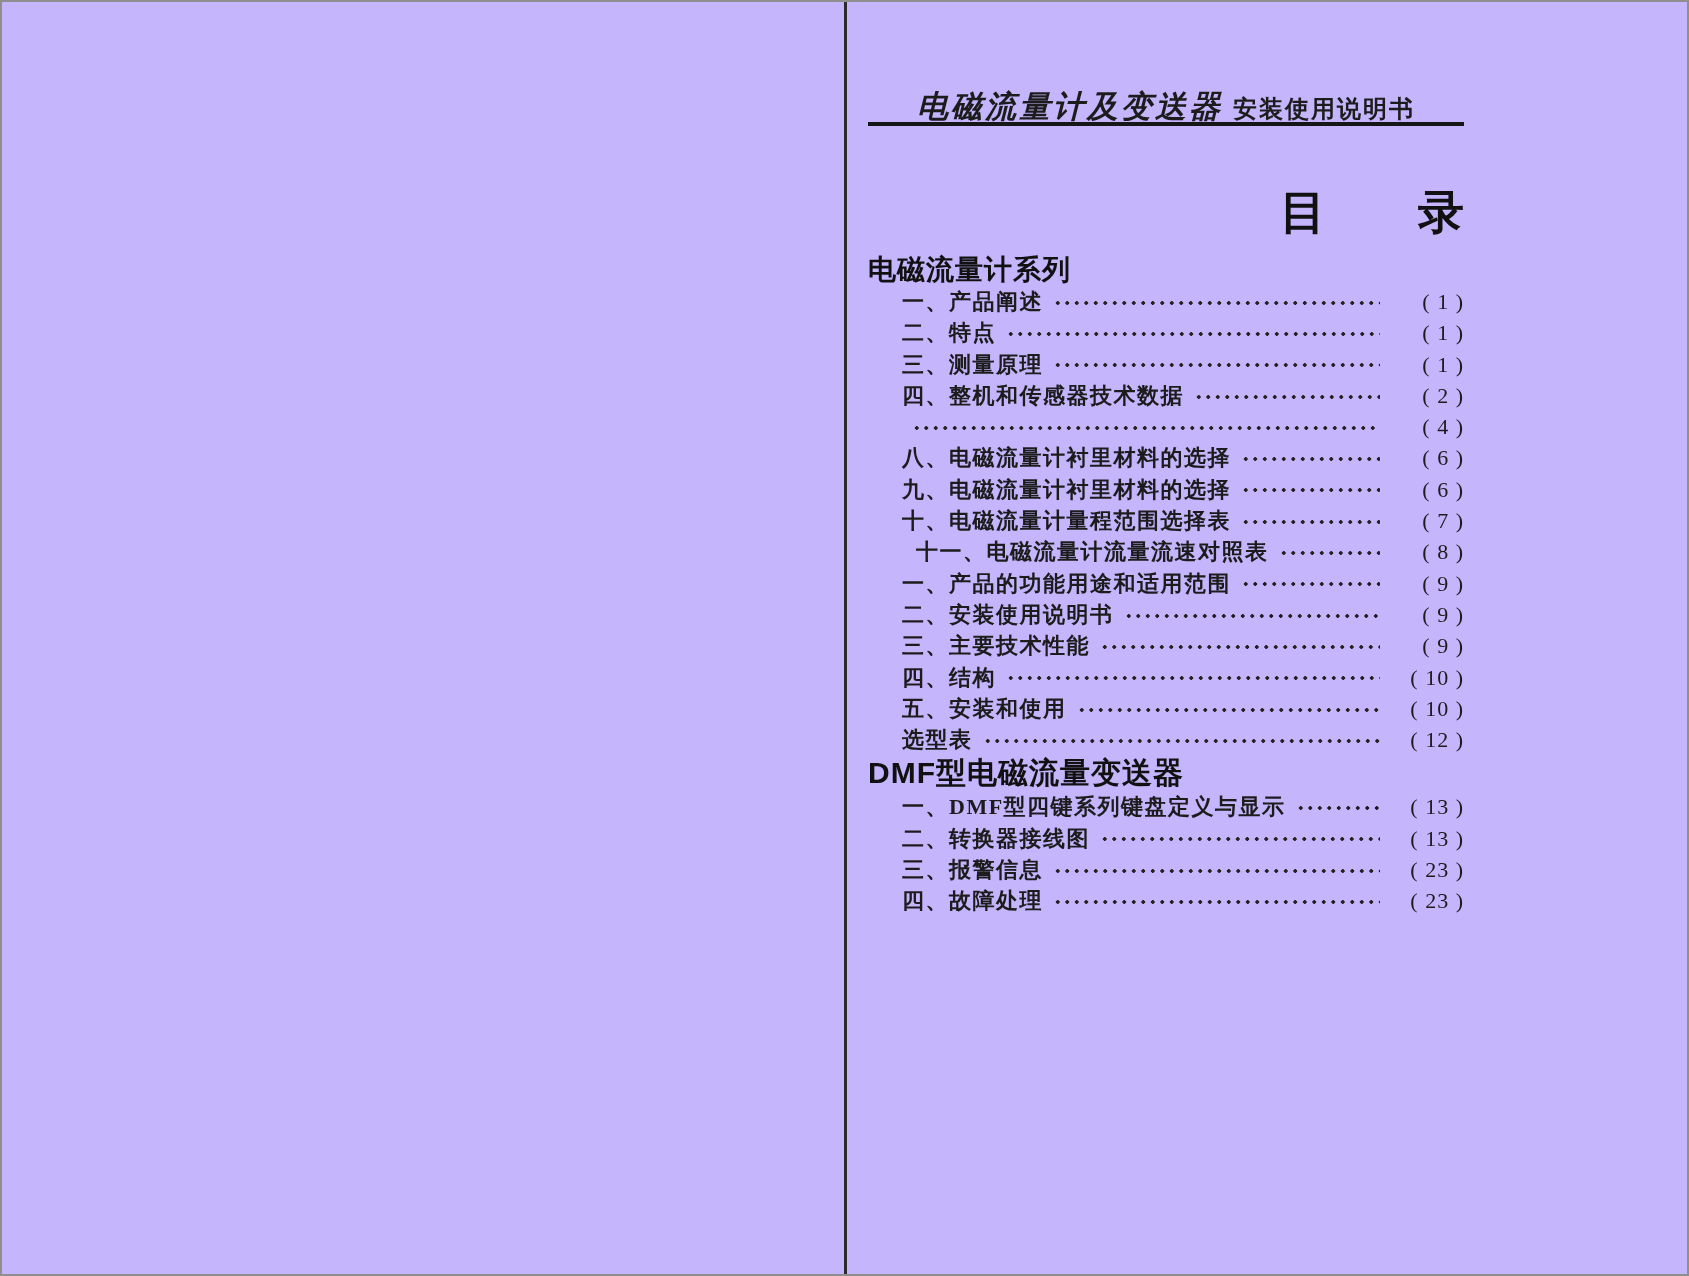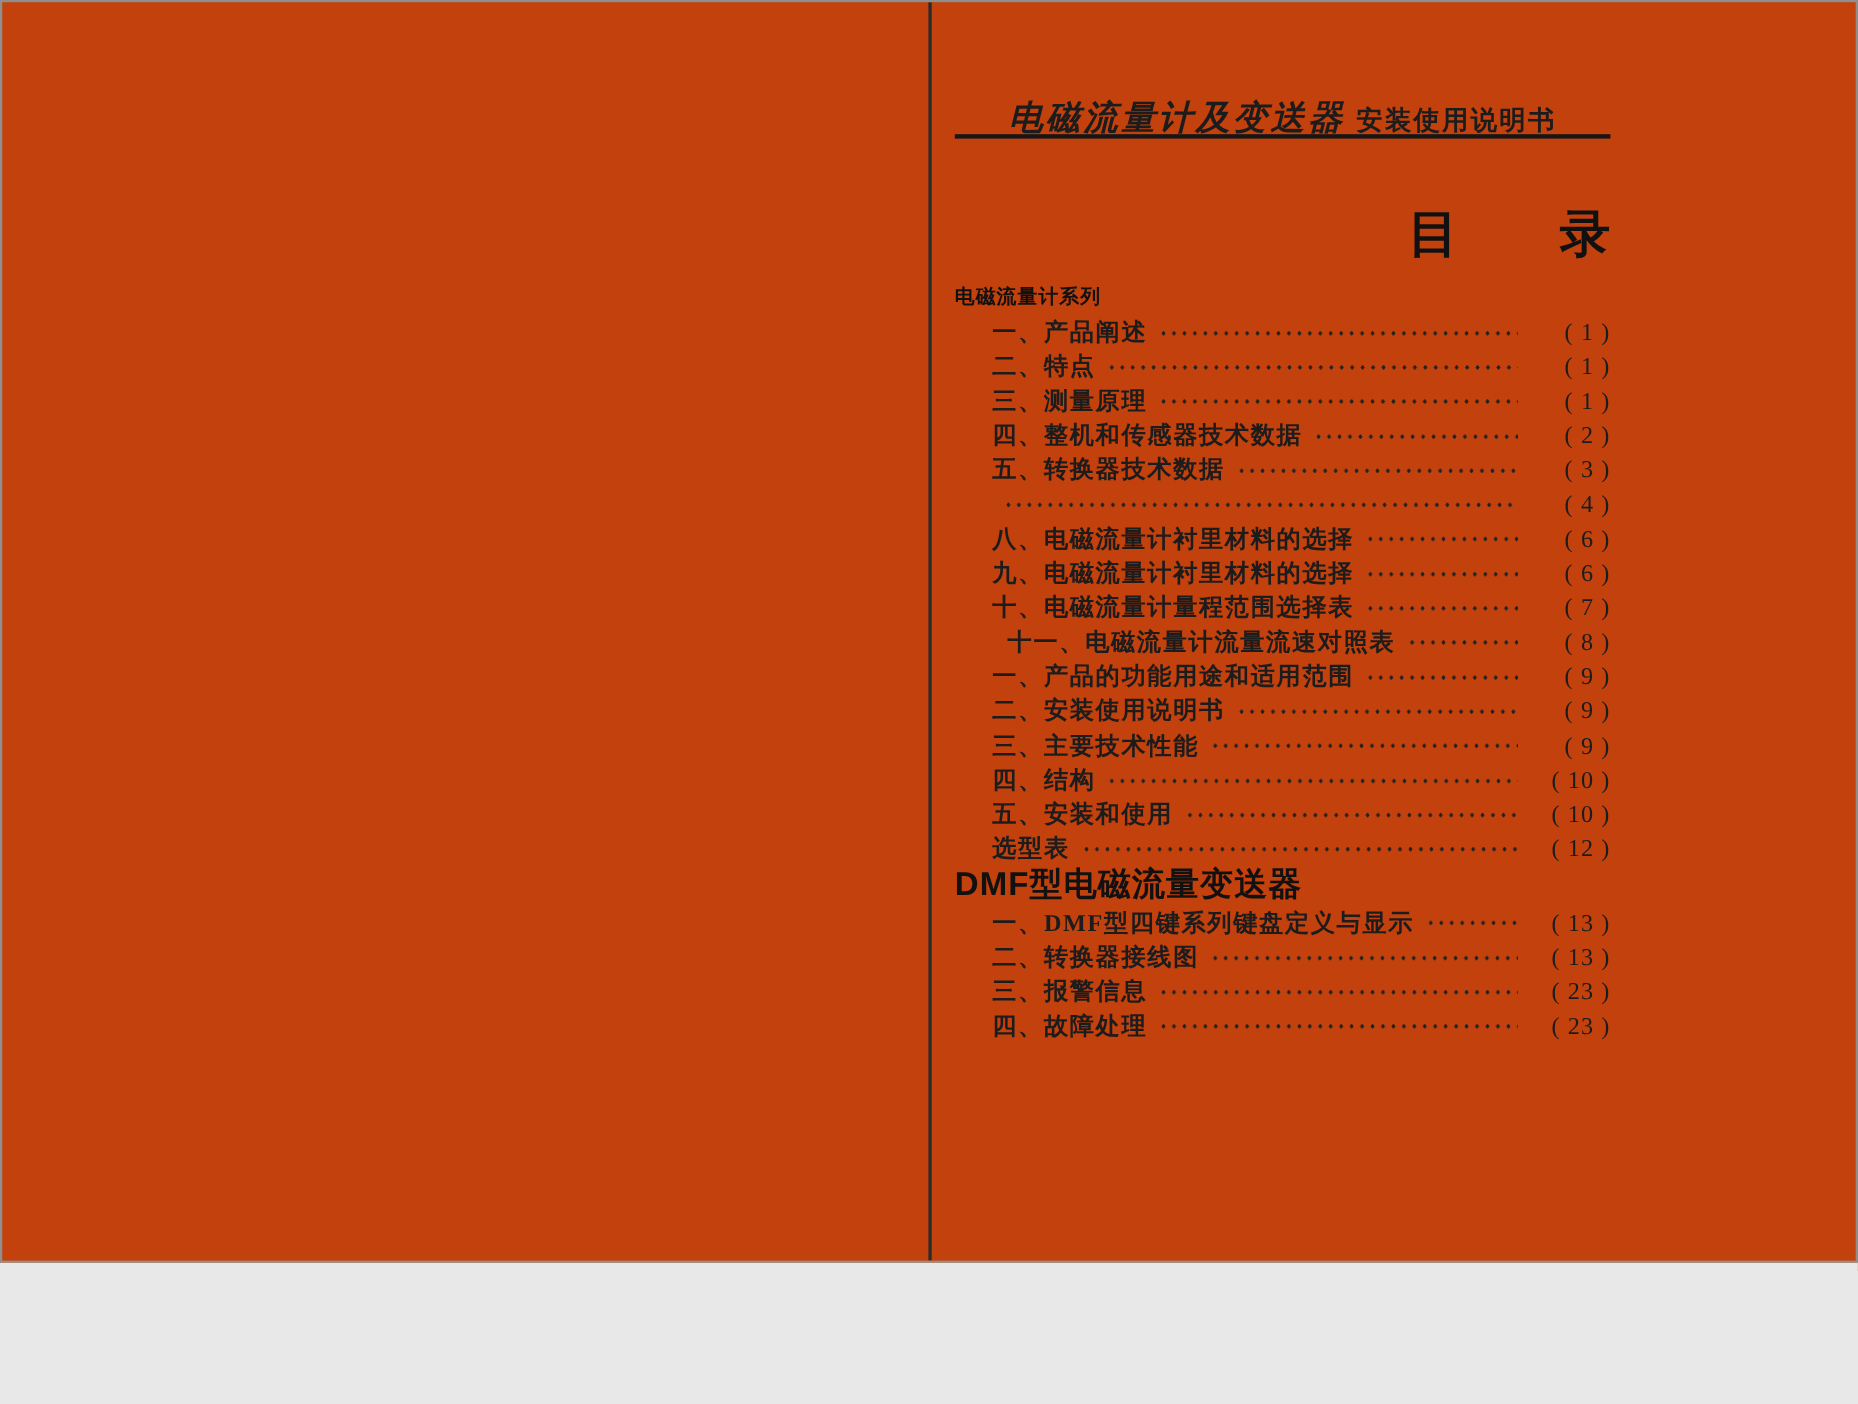--- a/index.html
+++ b/index.html
@@ -1,19 +1,19 @@
 <!DOCTYPE html>
 <html lang="zh"><head>
 <meta charset="utf-8">
 <style>
   html,body { margin:0; padding:0; background:#e8e8e8; }
   .canvas {
     position:relative;
-    width:1689px; height:1148px;
-    background:#c2410c;
+    width:1689px; height:1276px;
+    background:#c4b5fd;
     box-sizing:border-box;
     border:2px solid #8f8f8f;           
     overflow:hidden;
     font-family:"Liberation Serif", serif;
     color:#1c1c1c;
   }
   .page-half { position:absolute; top:0; bottom:0; }
   .left-page  { left:0; width:843px; }
   .right-page { left:846px; right:0; }
   .page-divider {
@@ -44,21 +44,21 @@
   .toc-title {
     position:absolute; left:0; top:180px; width:100%;
     text-align:right;
     font-family:"Liberation Sans", sans-serif;
     font-weight:bold; font-size:46px; color:#111;
   }
   .toc-body { position:absolute; left:0; top:251px; width:100%; }
 
   .sec-heading {
     font-family:"Liberation Sans", sans-serif;
-    font-weight:bold; font-size:18px; line-height:33px;
+    font-weight:bold; font-size:28px; line-height:33px;
     color:#111; letter-spacing:1px; white-space:nowrap;
   }
   .sec-heading.sec-1 { margin-top:0; }
   .sec-heading.sec-2 { margin-top:5px; }
   .sec-heading.sec-3 { margin-top:0; font-size:30px; line-height:36px; }
 
   .row {
     display:flex; align-items:baseline;
     line-height:31.3px; padding-left:34px;
     font-family:"Liberation Serif", serif;
@@ -115,25 +115,20 @@
     <span class="label">三、测量原理</span>
     <span class="leader"></span>
     <span class="pagenum">( 1 )</span>
   </div>
         <div class="row">
     <span class="label">四、整机和传感器技术数据</span>
     <span class="leader"></span>
     <span class="pagenum">( 2 )</span>
   </div>
         <div class="row">
-    <span class="label">五、转换器技术数据</span>
-    <span class="leader"></span>
-    <span class="pagenum">( 3 )</span>
-  </div>
-        <div class="row">
     <span class="leader"></span>
     <span class="pagenum">( 4 )</span>
   </div>
         <div class="row">
     <span class="label">八、电磁流量计衬里材料的选择</span>
     <span class="leader"></span>
     <span class="pagenum">( 6 )</span>
   </div>
         <div class="row">
     <span class="label">九、电磁流量计衬里材料的选择</span>

